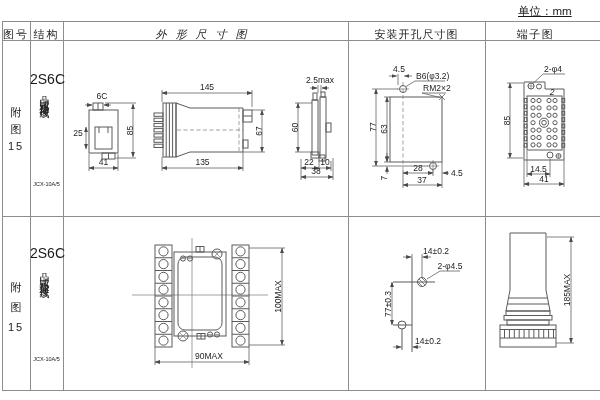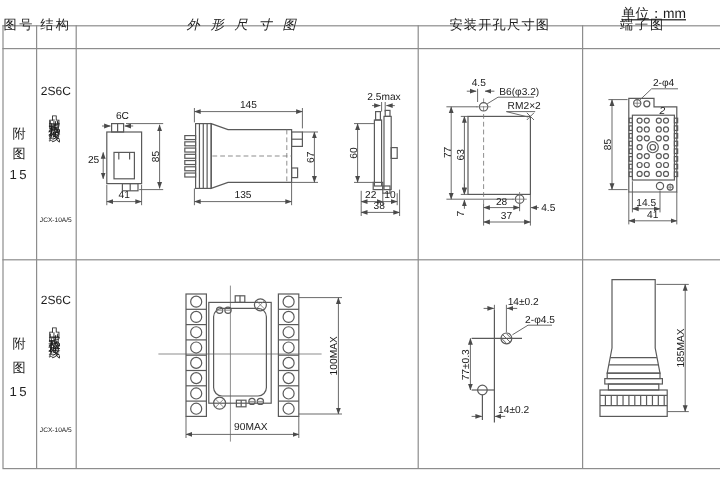--- a/index.html
+++ b/index.html
@@ -1,21 +1,21 @@
 <!DOCTYPE html>
 <html><head>
 <meta charset="utf-8">
 <style>
   html,body{margin:0;padding:0;}
   body{width:600px;height:400px;background:#fff;font-family:"Liberation Sans",sans-serif;position:relative;overflow:hidden;color:#1a1a1a;}
   .hline{position:absolute;height:1px;background:#8d8d8d;}
   .vline{position:absolute;width:1px;background:#8d8d8d;}
-  .hdr{position:absolute;top:11px;height:19px;display:flex;align-items:center;justify-content:center;font-size:11px;color:#222;}
+  .hdr{position:absolute;top:25px;height:19px;display:flex;align-items:center;justify-content:center;font-size:11px;color:#222;}
   .figcell{position:absolute;display:flex;flex-direction:column;align-items:center;font-size:11px;color:#222;}
-  .model{position:absolute;font-size:10px;text-align:center;}
+  .model{position:absolute;font-size:14px;text-align:center;}
   .vtext{position:absolute;writing-mode:vertical-rl;text-orientation:upright;font-size:10px;letter-spacing:2px;}
   .tcode{position:absolute;font-size:5.5px;text-align:center;white-space:nowrap;}
   svg{position:absolute;overflow:visible;}
   .ol{fill:none;stroke:#5a5a5a;stroke-width:1;}
   .dm{fill:none;stroke:#636363;stroke-width:0.8;}
   .ctr{fill:none;stroke:#787878;stroke-width:0.7;}
   .dash{stroke-dasharray:4 2.5;}
   svg text{fill:#1c1c1c;font-size:8.5px;font-family:"Liberation Sans",sans-serif;}
 </style>
 </head>

